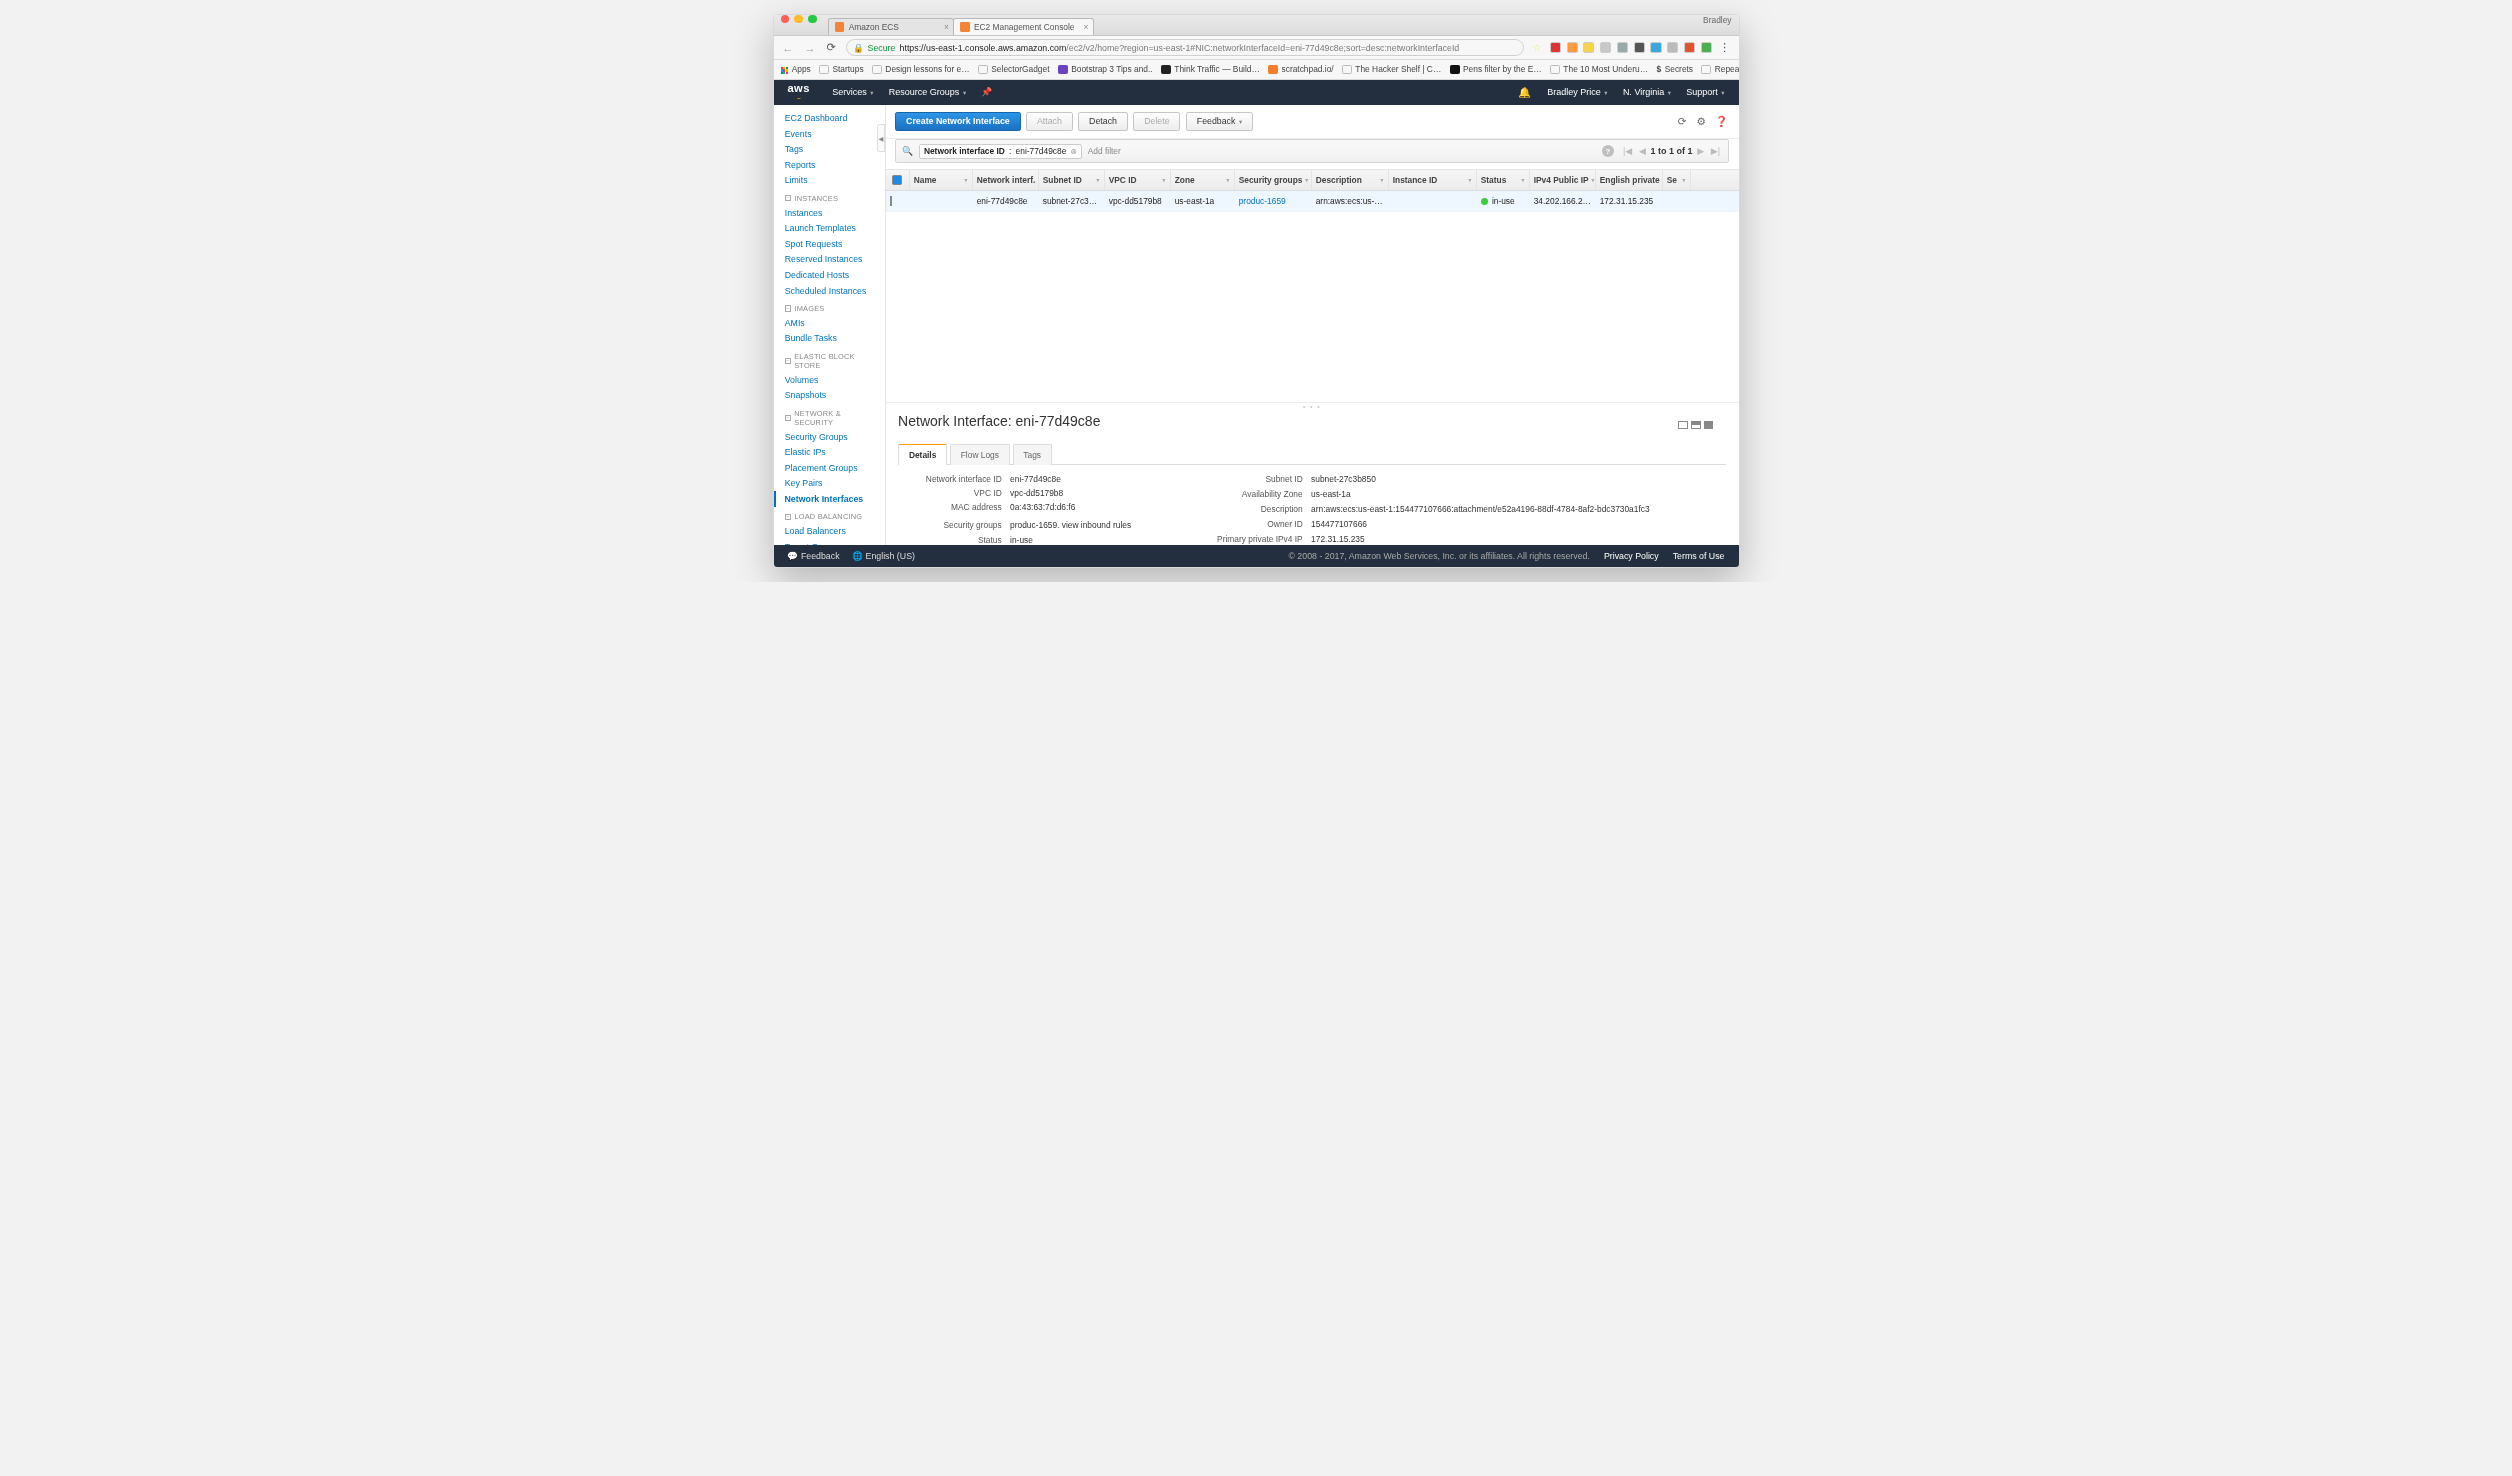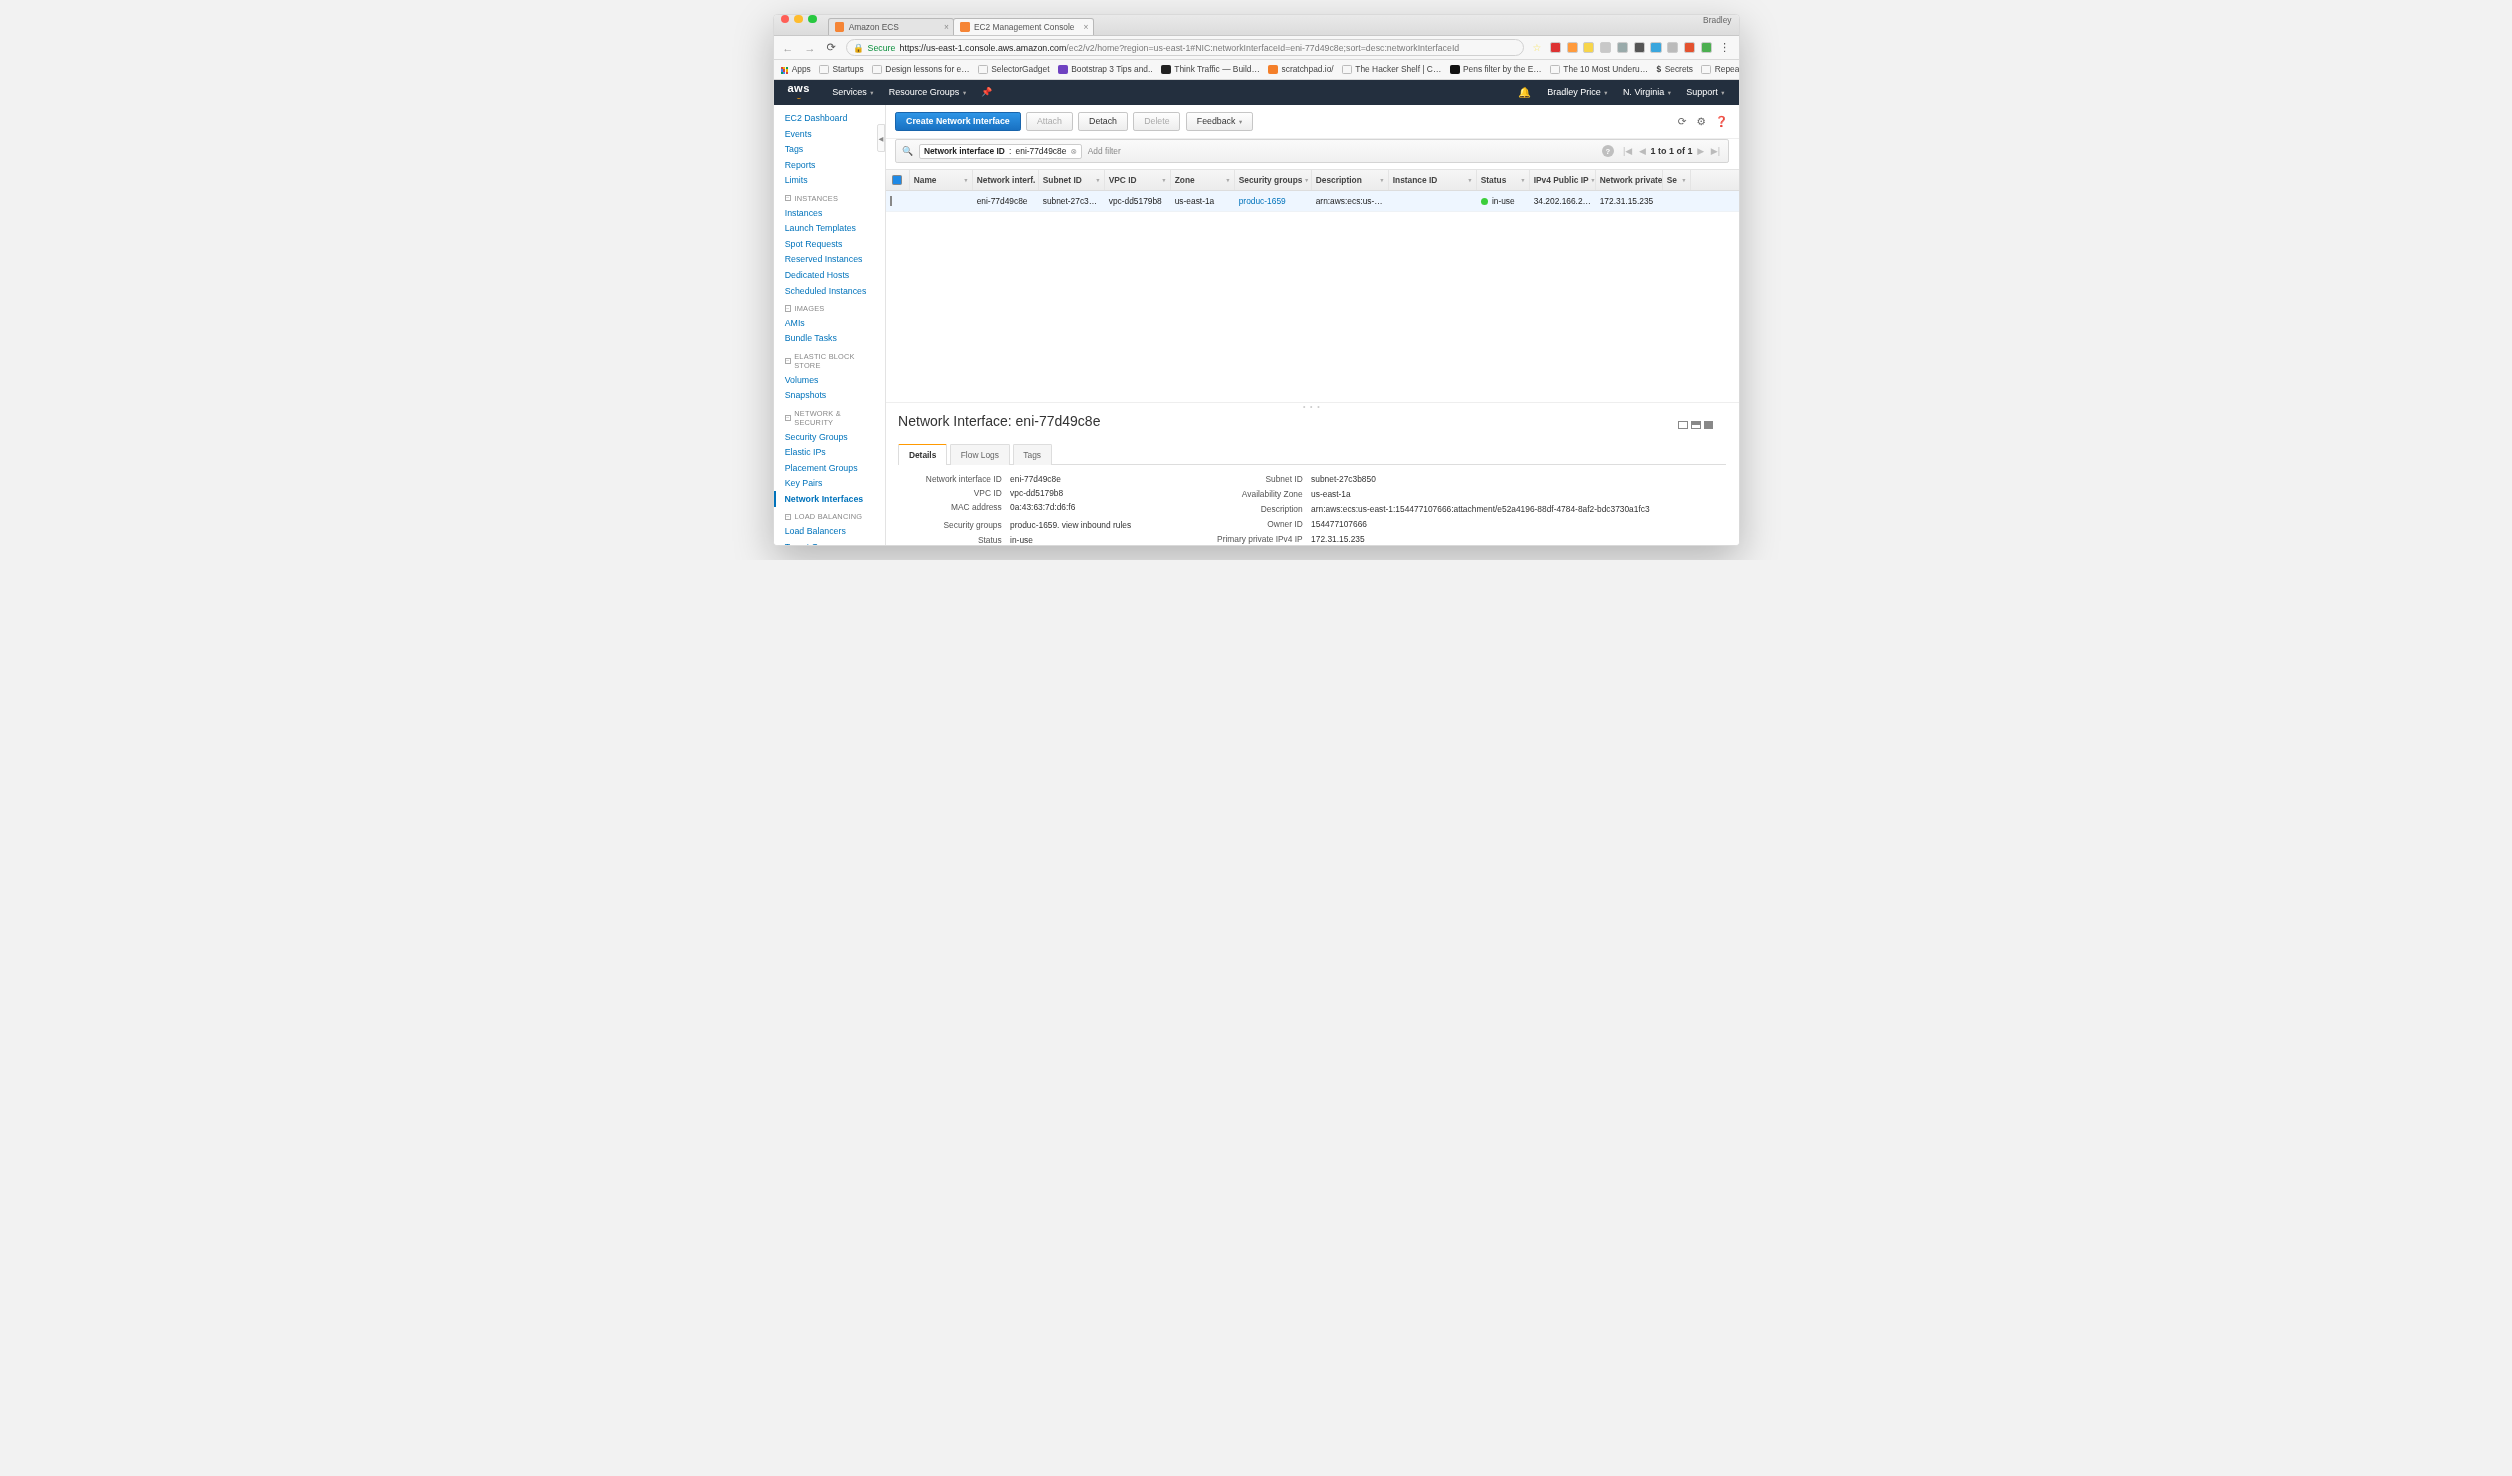--- a/index.html
+++ b/index.html
@@ -328,21 +328,21 @@
             <div>Name<span class="sort">▾</span></div>
             <div>Network interf.</div>
             <div>Subnet ID<span class="sort">▾</span></div>
             <div>VPC ID<span class="sort">▾</span></div>
             <div>Zone<span class="sort">▾</span></div>
             <div>Security groups<span class="sort">▾</span></div>
             <div>Description<span class="sort">▾</span></div>
             <div>Instance ID<span class="sort">▾</span></div>
             <div>Status<span class="sort">▾</span></div>
             <div>IPv4 Public IP<span class="sort">▾</span></div>
-            <div>Network private</div>
+            <div>English private</div>
             <div>Se<span class="sort">▾</span></div>
           </div>
         <div class="trow">
           <div><span class="cb"></span></div>
           <div></div>
           <div>eni-77d49c8e</div>
           <div>subnet-27c3b8…</div>
           <div>vpc-dd5179b8</div>
           <div>us-east-1a</div>
           <div class="link">produc-1659</div>
@@ -399,15 +399,24 @@
               <div class="v">154477107666</div>
               <div class="k">Primary private IPv4 IP</div>
               <div class="v">172.31.15.235</div>
             </div>
         </div>
       </div>
 
     </div>
   </div>
 
+  <div class="footer">
+    <span>💬 <span>Feedback</span></span>
+    <span>🌐 <span>English (US)</span></span>
+    <div class="right">
+      <span style="color:#aaa">© 2008 - 2017, Amazon Web Services, Inc. or its affiliates. All rights reserved.</span>
+      <a>Privacy Policy</a>
+      <a>Terms of Use</a>
+    </div>
+  </div>
 
 </div>
 
 
 </body></html>

